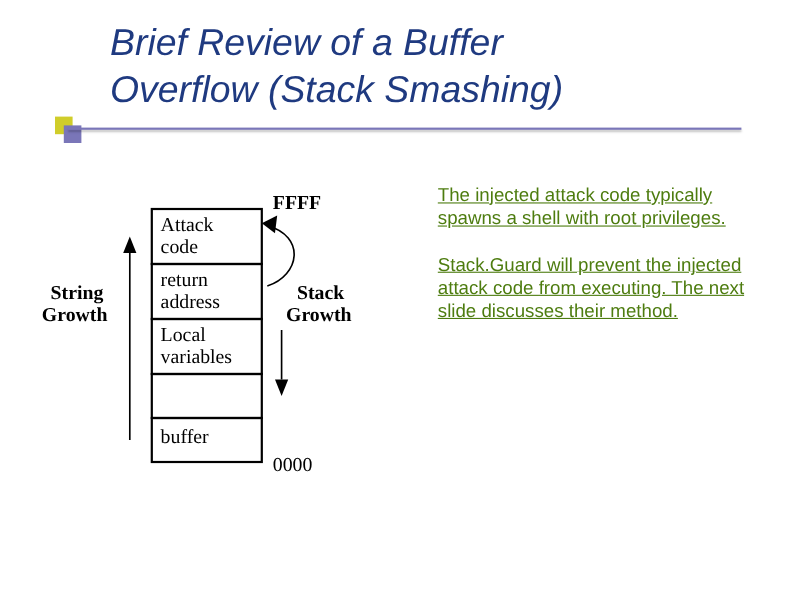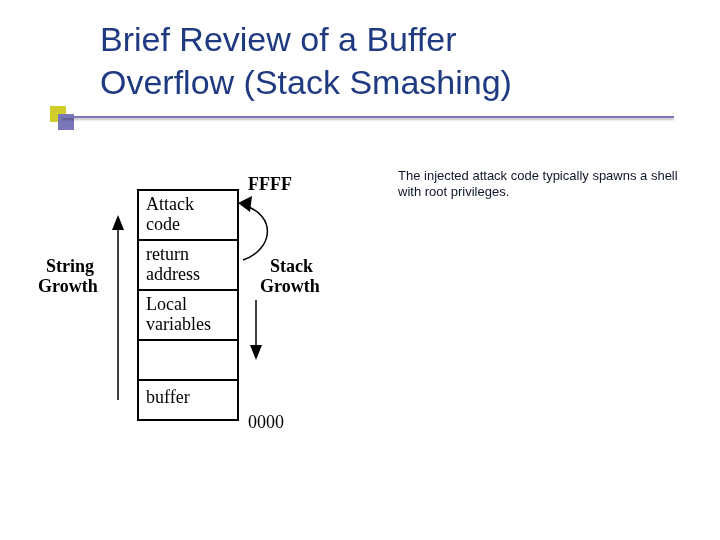--- a/index.html
+++ b/index.html
@@ -4,21 +4,21 @@
   <style>
     * { box-sizing: border-box; margin: 0; padding: 0; }
     body {
       width: 720px;
       height: 540px;
       background: #fff;
       font-family: Verdana, Geneva, sans-serif;
       position: relative;
       overflow: hidden;
     }
-    .title-wrap { position: absolute; left: 100px; top: 18px; }
+    .title-wrap { position: absolute; left: 100px; top: 18px; font-style: italic; }
     .title {
       font-size: 34px;
       line-height: 1.25;
       color: #1f3a80;
       font-weight: 400;
       white-space: pre-line;
     }
     .bullet {
       position: absolute;
       width: 20px; height: 20px;
@@ -41,24 +41,25 @@
       background: #7a76b8;
       box-shadow: 0 2px 2px rgba(0,0,0,0.25);
     }
     .right-col {
       position: absolute;
       left: 398px; top: 168px;
       width: 290px;
       font-family: Arial, Helvetica, sans-serif;
     }
     .para {
-      font-size: 13px;
+      font-size: 17px;
       line-height: 1.22;
-      color: #0f172a;
+      color: #4d7c0f;
       margin-bottom: 22px;
+      text-decoration: underline;
     }
     .diagram {
       position: absolute;
       left: 38px; top: 170px;
       width: 340px; height: 280px;
     }
   </style>
 </head>
 <body>
 
@@ -116,13 +117,14 @@
       <g>
         <path d="M205 90 C 235 80, 240 45, 205 35" fill="none" stroke="#000" stroke-width="1.5"></path>
         <polygon points="200,33 214,26 212,42" fill="#000"></polygon>
       </g>
     </g>
   </svg>
 </div>
 
 <div class="right-col">
   <p class="para">The injected attack code typically spawns a shell with root privileges.</p>
+  <p class="para">Stack.Guard will prevent the injected attack code from executing.  The next slide discusses their method.</p>
 </div>
 
 </body></html>

